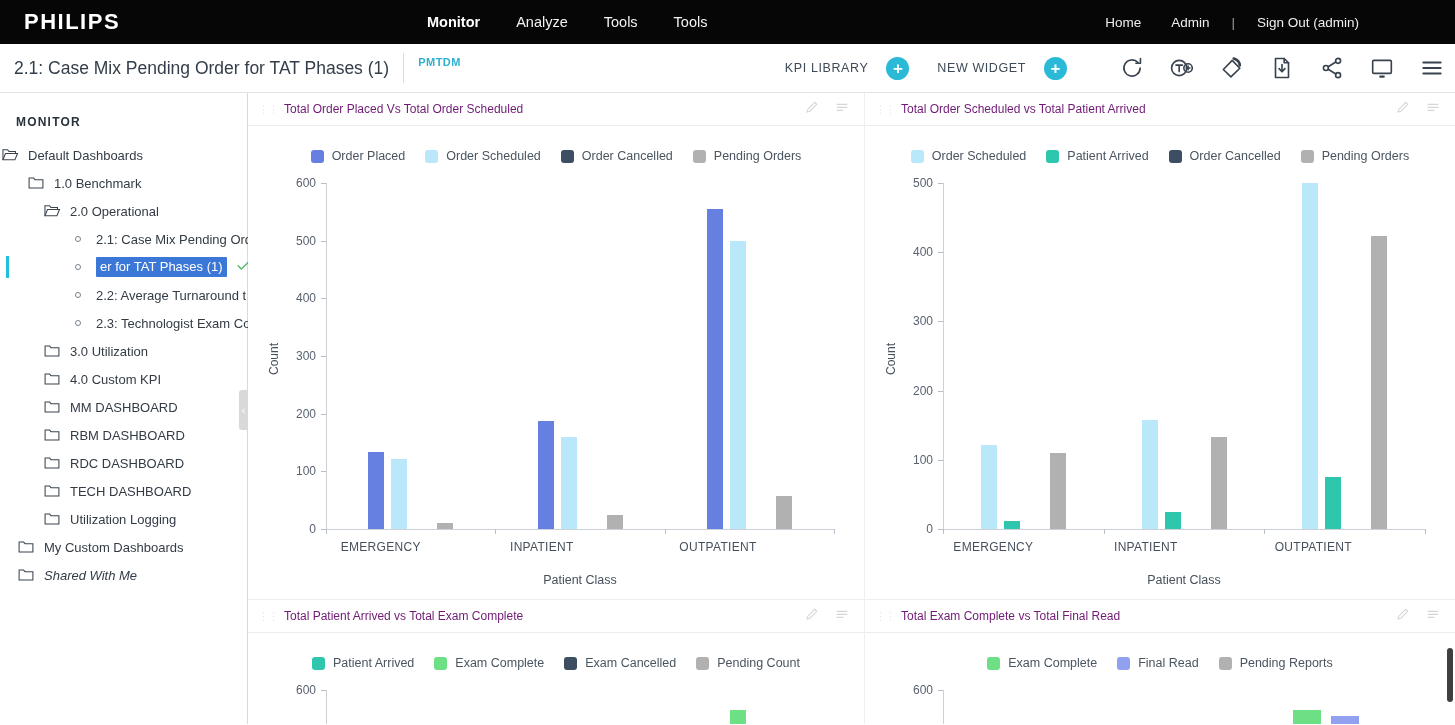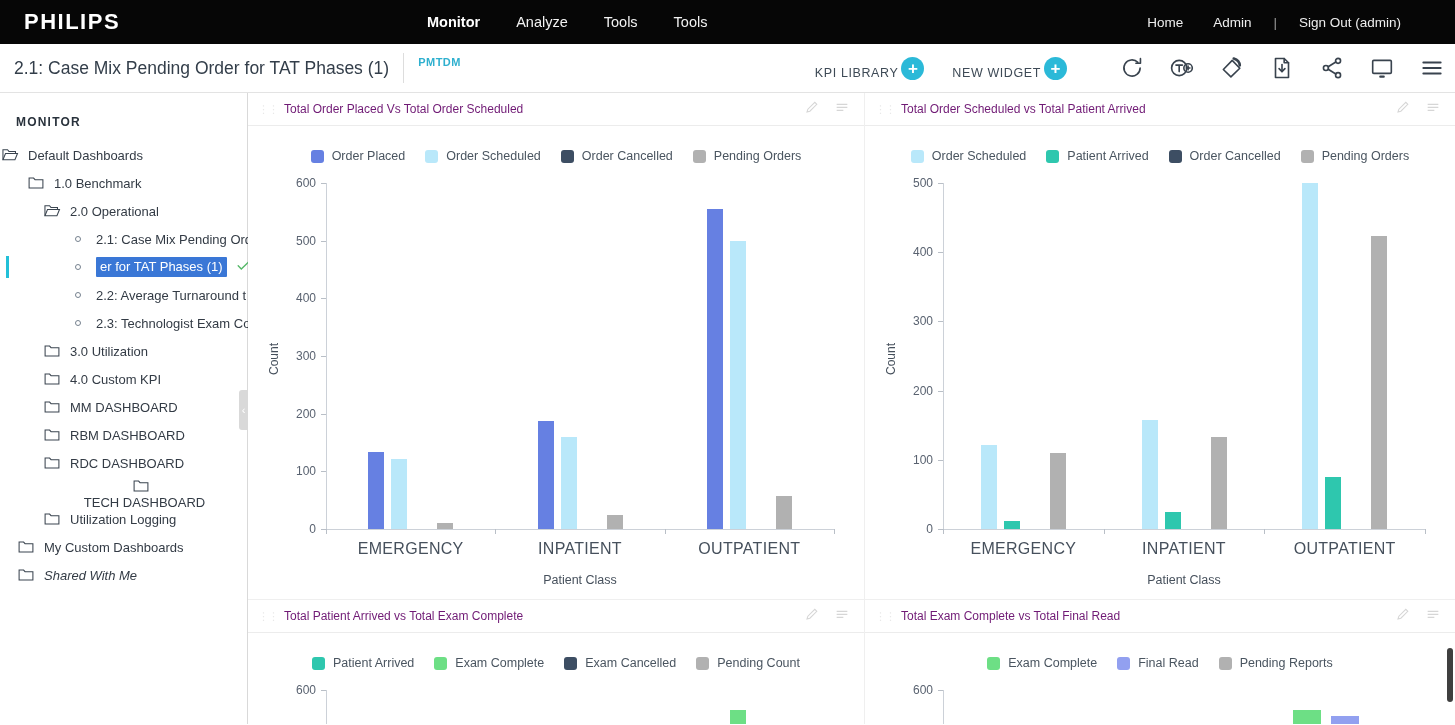--- a/index.html
+++ b/index.html
@@ -6,31 +6,31 @@
   html,body { width:1455px; height:725px; overflow:hidden; background:#fff;
               font-family:"Liberation Sans", sans-serif; }
   .app { position:relative; width:1455px; height:725px; }
 
   
   .topbar { height:44px; background:#060606; display:flex; align-items:center; color:#fff; }
   .brand { font-size:22px; font-weight:800; letter-spacing:1.5px; padding-left:24px; width:215px; }
   .mainnav { display:flex; gap:36px; font-size:14.5px; margin-left:212px; }
   .mainnav .nav-item { color:#f2f2f2; cursor:pointer; }
   .mainnav .nav-item.active { font-weight:700; color:#fff; }
-  .usernav { margin-left:auto; display:flex; align-items:center; gap:14px; font-size:13.5px; padding-right:46px; color:#eee; }
+  .usernav { margin-left:auto; display:flex; align-items:center; gap:14px; font-size:13.5px; padding-right:88px; color:#eee; }
   .usernav .ulink { cursor:pointer; padding:0 8px; }
   .usernav .usep { color:#9a9a9a; }
 
   
   .toolbar { height:49px; background:#fff; border-bottom:1px solid #e3e3e3; display:flex; align-items:center; }
   .tb-title { font-size:17.5px; color:#333e4a; padding-left:14px; white-space:nowrap; }
   .tb-divider { width:1px; height:30px; background:#ddd; margin:0 14px; }
   .tb-tag { font-size:11px; font-weight:700; letter-spacing:.5px; color:#2fb0cf; position:relative; top:-6px; }
   .tb-right { margin-left:auto; display:flex; align-items:center; padding-right:10px; }
-  .tb-action { display:flex; align-items:flex-end; gap:3px; margin-right:28px; cursor:pointer; background:none; border:none; }
+  .tb-action { display:flex; align-items:center; gap:18px; margin-right:28px; cursor:pointer; background:none; border:none; }
   .tb-action .lbl { font-size:12.5px; letter-spacing:.6px; color:#3e4a56; }
   .plus-btn { width:23px; height:23px; border-radius:50%; background:#2bb9d8; color:#fff; display:flex; align-items:center; justify-content:center; font-size:17px; font-weight:700; line-height:1; }
   .tb-icon { width:27px; height:27px; margin-left:23px; cursor:pointer; display:flex; align-items:center; justify-content:center; }
   .tb-icon svg { width:26px; height:26px; stroke:#39434e; fill:none; stroke-width:1.5; stroke-linecap:round; stroke-linejoin:round; }
 
   
   .page { position:relative; display:flex; height:631px; }
   .sidebar { position:relative; width:248px; border-right:1px solid #d9d9d9; background:#fff; flex:none; }
   .sb-heading { font-size:12px; font-weight:700; letter-spacing:1.2px; color:#29323c; padding:22px 0 12px 16px; }
   .tree { list-style:none; }
@@ -58,21 +58,21 @@
   .wicons svg { width:16px; height:16px; stroke:#d6d6d6; fill:none; stroke-width:1.6; cursor:pointer; }
   .legend { position:absolute; left:0; right:0; top:56px; display:flex; justify-content:center; gap:20px; font-size:12.5px; color:#4a5560; }
   .legend-item { display:flex; align-items:center; gap:8px; }
   .swatch { width:13px; height:13px; border-radius:3px; flex:none; }
   .plot { position:absolute; left:0; top:0; right:0; bottom:0; }
   .axis-v { position:absolute; width:1px; background:#ccd1d8; }
   .axis-h { position:absolute; height:1px; background:#ccd1d8; }
   .ytick-mark { position:absolute; width:5px; height:1px; background:#b9bfc7; }
   .xtick-mark { position:absolute; width:1px; height:5px; background:#b9bfc7; }
   .ytick-lbl { position:absolute; width:44px; text-align:right; font-size:12px; color:#596270; }
-  .cat-lbl { position:absolute; font-size:16px; color:#46505c; text-align:center; letter-spacing:.3px; }
+  .cat-lbl { position:absolute; font-size:12px; color:#46505c; text-align:left; letter-spacing:.3px; }
   .bar { position:absolute; }
   .ylab { position:absolute; font-size:12px; color:#46505c; transform:rotate(-90deg); transform-origin:center; }
   .xlab { position:absolute; font-size:12.5px; color:#46505c; text-align:center; }
 
   .scroll-thumb { position:absolute; right:2px; top:648px; width:6px; height:54px; background:#3f3f3f; border-radius:3px; }
 </style>
 </head>
 <body>
 
 <div class="app">
@@ -253,21 +253,21 @@
             <span>RBM DASHBOARD</span>
           </li>
           <li class="tree-row" style="padding-left: 42px;">
             <span class="ticon">
               <svg viewBox="0 0 24 24" width="18" height="18">
                 <path d="M2.8 5.4h6l1.9 2.2h10.5v11H2.8z"></path>
               </svg>
             </span>
             <span>RDC DASHBOARD</span>
           </li>
-          <li class="tree-row" style="padding-left: 42px; flex-direction: column;">
+          <li class="tree-row" style="padding-left: 42px;">
             <span class="ticon">
               <svg viewBox="0 0 24 24" width="18" height="18">
                 <path d="M2.8 5.4h6l1.9 2.2h10.5v11H2.8z"></path>
               </svg>
             </span>
             <span>TECH DASHBOARD</span>
           </li>
           <li class="tree-row" style="padding-left: 42px;">
             <span class="ticon">
               <svg viewBox="0 0 24 24" width="18" height="18">

